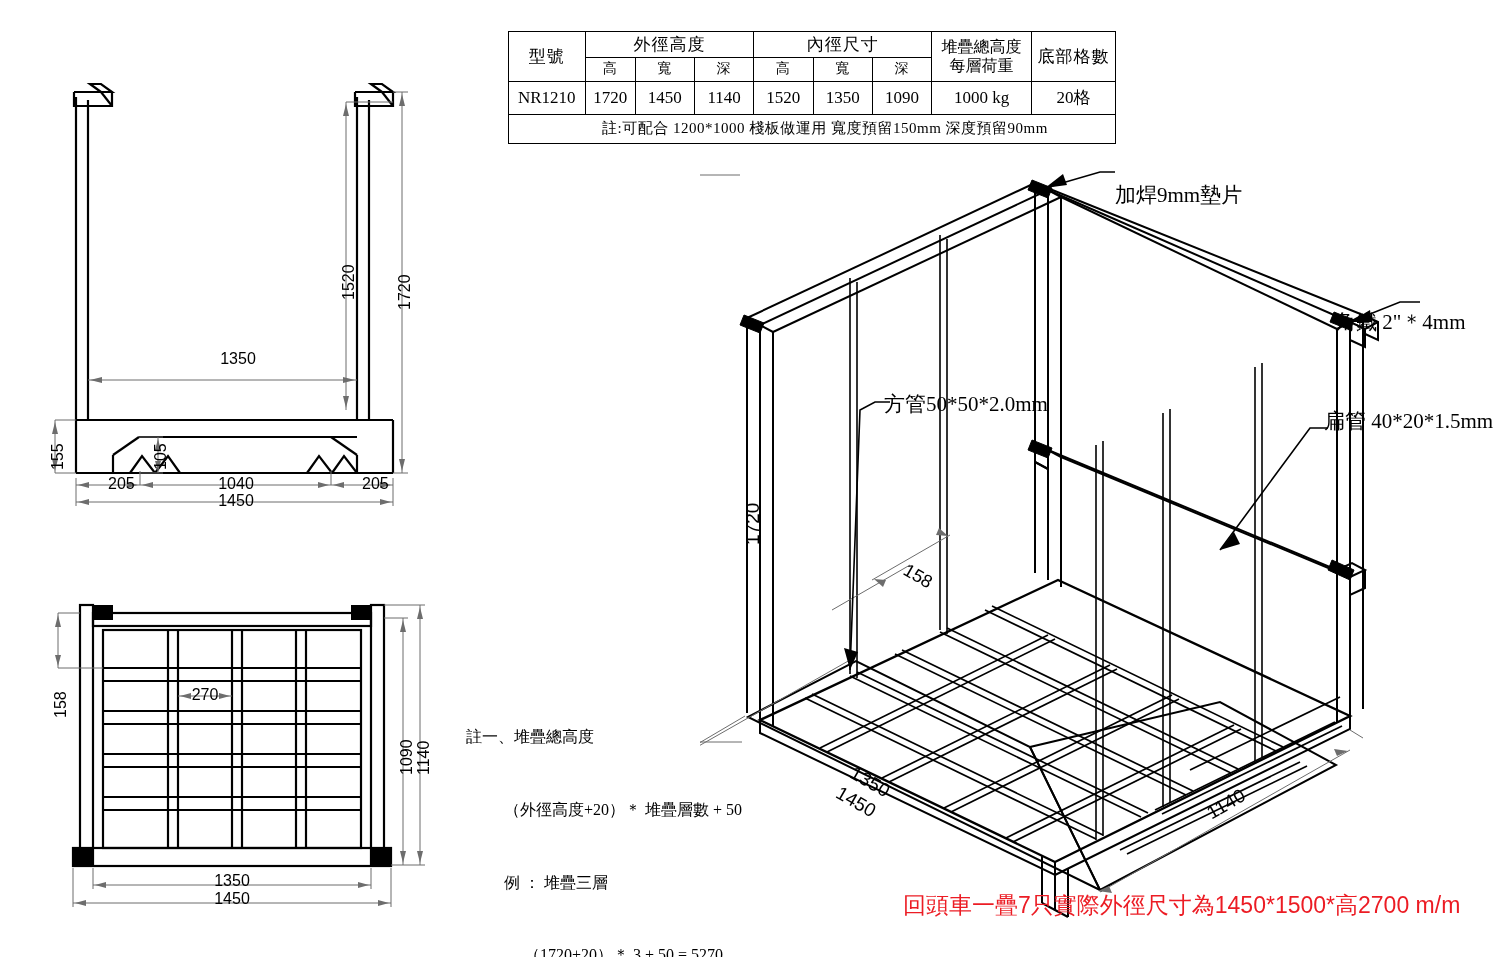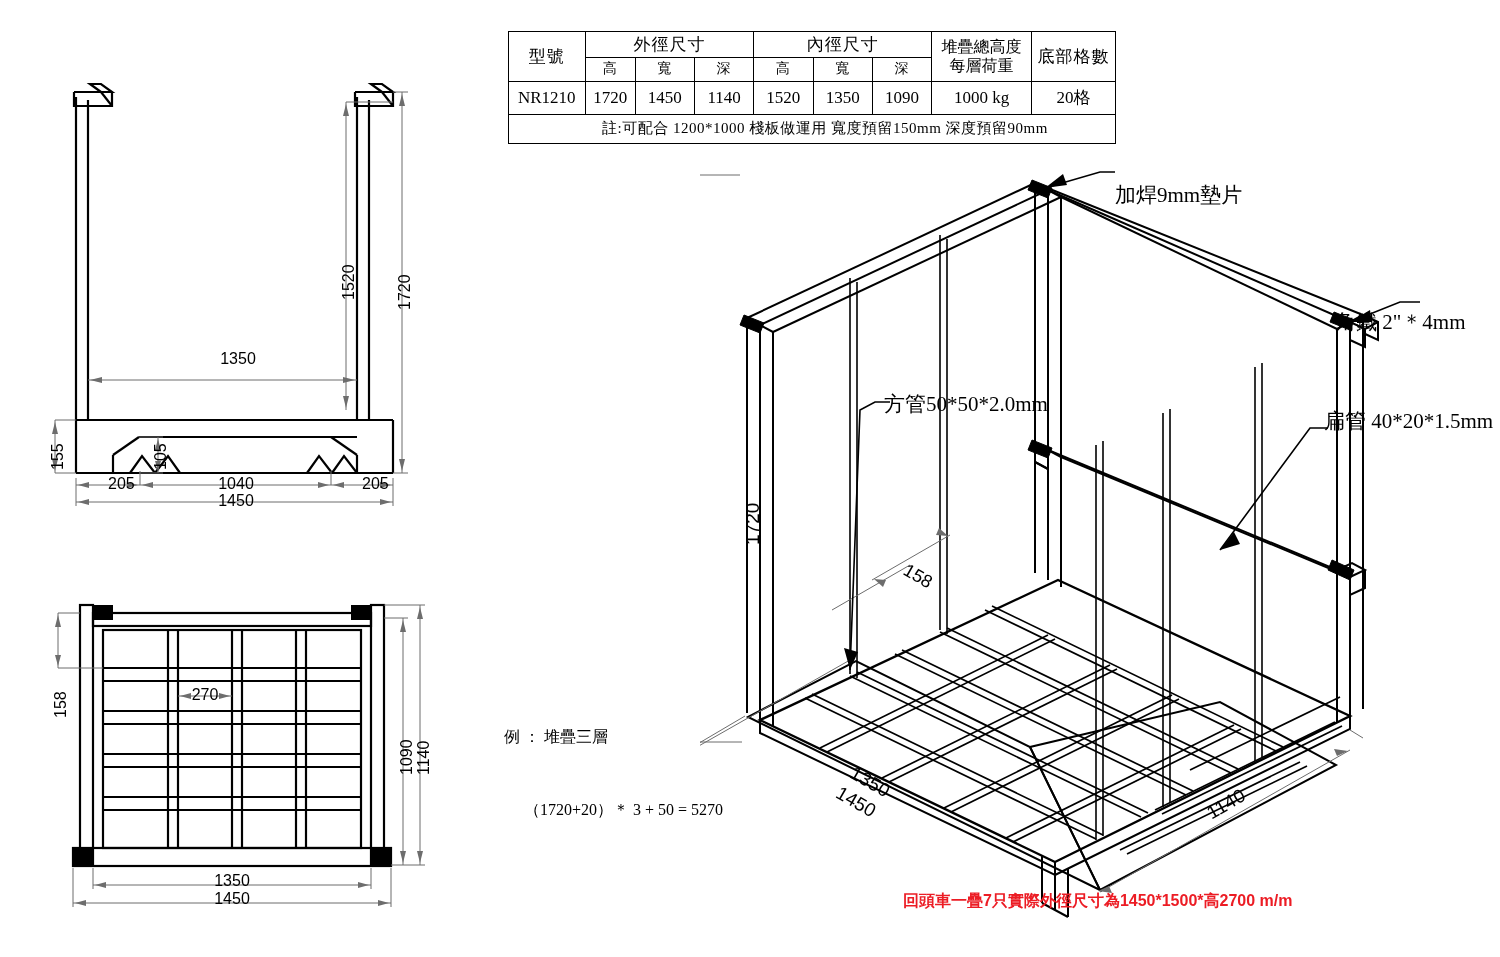--- a/index.html
+++ b/index.html
@@ -38,34 +38,34 @@
 
   
   #notes{position:absolute;left:466px;top:676px;font-size:16px;line-height:1.52;
          white-space:pre;font-family:"Liberation Serif","DejaVu Serif",serif;}
   #notes .ind1{padding-left:0px;}
   #notes .ind2{padding-left:38px;}
   #notes .ind3{padding-left:58px;}
 
   
   #warning{position:absolute;left:903px;top:890px;color:#ec1c24;
-           font-size:16px;line-height:1.38;white-space:nowrap;font-weight:bold;
+           font-size:23px;line-height:1.38;white-space:nowrap;font-weight:normal;
            font-family:"Liberation Sans","DejaVu Sans",sans-serif;}
 </style>
 </head>
 <body>
 
 <div id="root">
 
   <div id="spec-table">
     <table class="spec">
       <tbody>
           <tr class="rowh1">
         <td rowspan="2" style="width:74px" class="hdr-cn">型號</td>
-        <td colspan="3" class="hdr-cn">外徑尺寸</td>
+        <td colspan="3" class="hdr-cn">外徑高度</td>
         <td colspan="3" class="hdr-cn">內徑尺寸</td>
         <td rowspan="2" style="width:97px" class="two-line"><span>堆疊總高度</span><br><span>每層荷重</span></td>
         <td rowspan="2" style="width:81px" class="hdr-cn">底部格數</td>
       </tr>
       <tr class="rowh2">
         <td style="width:48px" class="sub-cn">高</td>
         <td style="width:57px" class="sub-cn">寬</td>
         <td style="width:57px" class="sub-cn">深</td>
         <td style="width:57px" class="sub-cn">高</td>
         <td style="width:57px" class="sub-cn">寬</td>
@@ -422,20 +422,22 @@
   <div class="lbl lbl-cn" style="left:884px;top:390px">方管50*50*2.0mm</div>
   <div class="lbl lbl-cn" style="left:1324px;top:407px">扁管 40*20*1.5mm</div>
 
   <div class="dim dim-v" style="left:742px;top:545px;font-size:19px">1720</div>
   <div class="dim rot-iso2" style="left:910px;top:560px;font-size:18px">158</div>
   <div class="dim rot-iso2" style="left:857px;top:762px;font-size:19px">1350</div>
   <div class="dim rot-iso2" style="left:843px;top:782px;font-size:19px">1450</div>
   <div class="dim rot-iso1" style="left:1203px;top:805px;font-size:19px">1140</div>
 
   <div id="notes">
+    <div class="ind1">註一、堆疊總高度</div>
+    <div class="ind2">（外徑高度+20）＊ 堆疊層數 + 50</div>
     <div class="ind2">例 ： 堆疊三層</div>
     <div class="ind3">（1720+20）＊ 3 + 50 = 5270</div>
     
     
     
     
     
     
     
     

